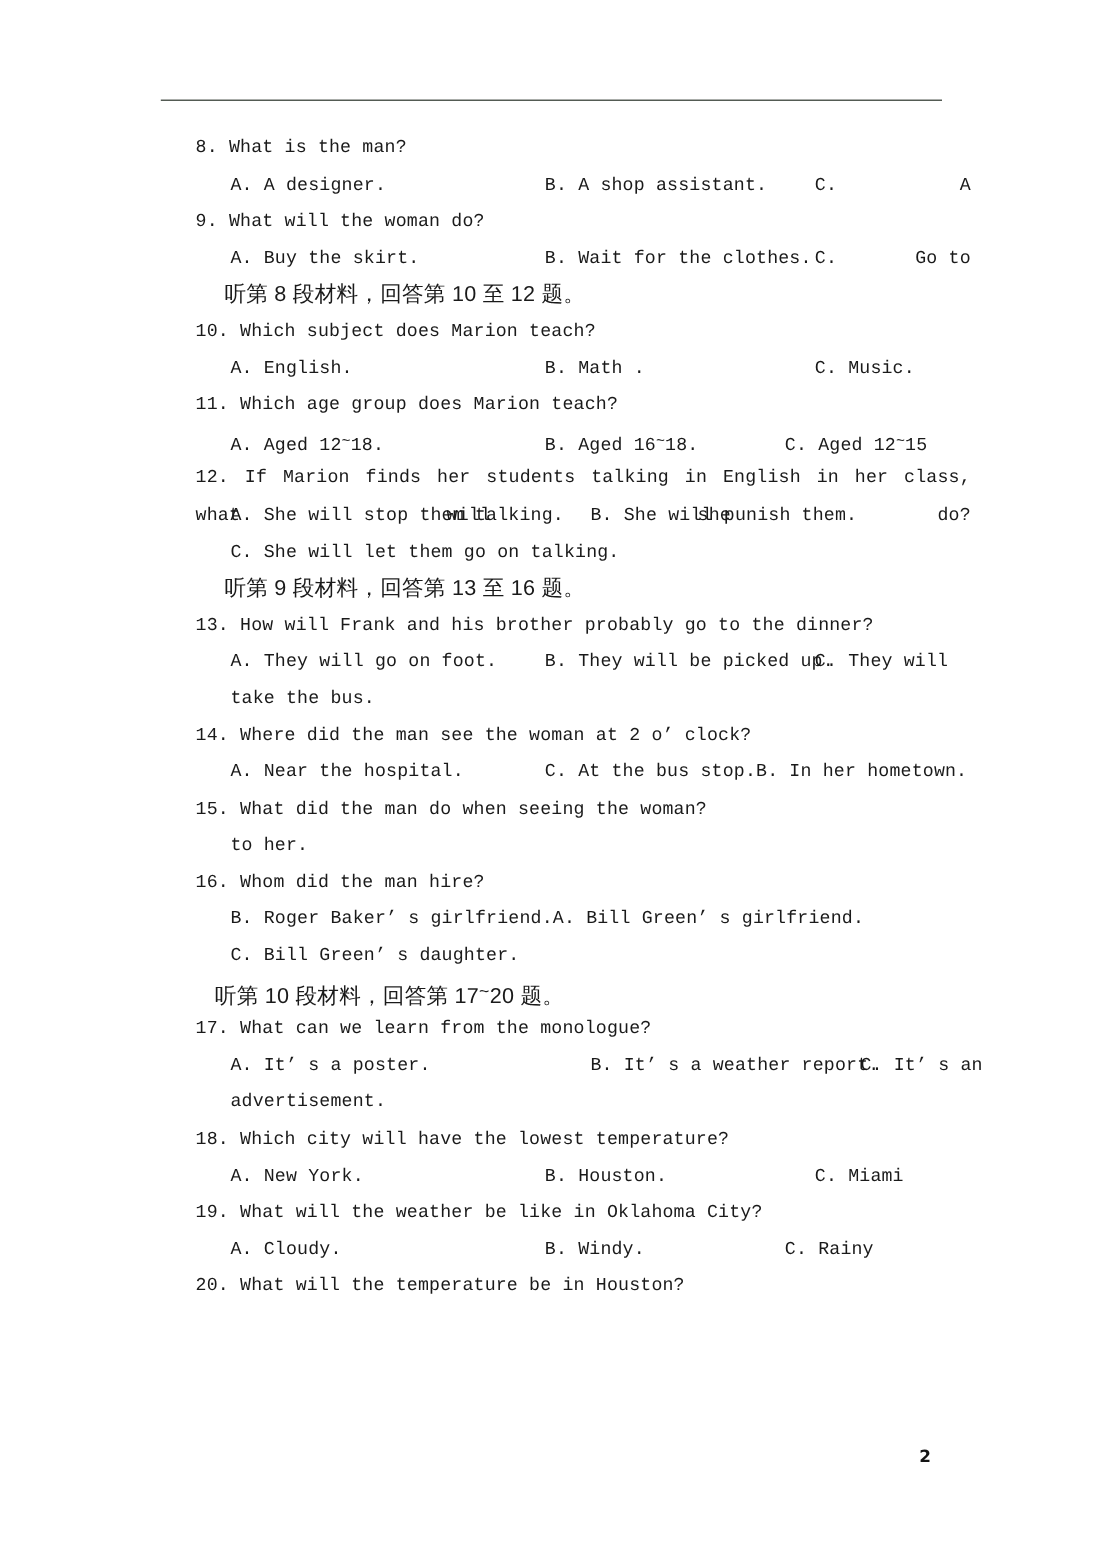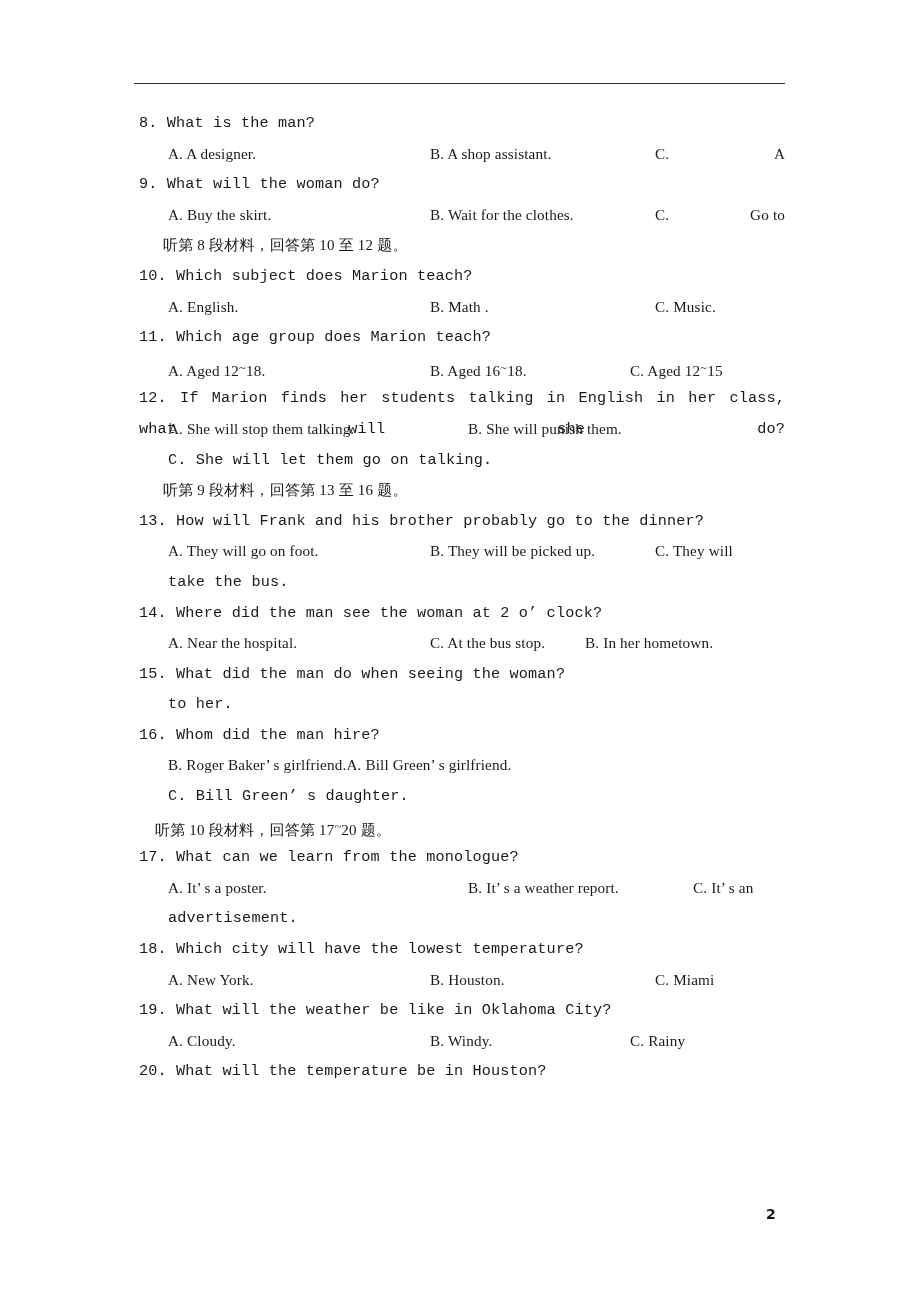--- a/index.html
+++ b/index.html
@@ -42,20 +42,21 @@
     width: 646px;
   }
 
   .line {
     height: 30.6px;
     line-height: 30.6px;
     font-size: 15.2px;
     letter-spacing: 0.15px;
     white-space: nowrap;
     position: relative;
+    margin-left: 24px;
   }
 
   
   .q-line {
     padding-left: 0;
   }
 
   
   .opt-line,
   .cont-line {
@@ -64,21 +65,20 @@
 
   
   .optrow {
     display: flex;
     width: 646px;
     padding-left: 29px;
     box-sizing: border-box;
   }
   .optrow > .col {
     white-space: nowrap;
-    font-family: Liberation Serif, serif;
   }
   .optrow > .col-a { width: 262px; flex: 0 0 262px; }
   .optrow > .col-b { width: 225px; flex: 0 0 225px; }
   .optrow > .col-c { flex: 1 1 auto; }
   .optrow.tight > .col-a { width: 262px; flex: 0 0 262px; }
   .optrow.tight > .col-b { width: 200px; flex: 0 0 200px; }
 
   
   .just {
     display: block;
@@ -87,22 +87,22 @@
     white-space: normal;
     width: 646px;
     box-sizing: border-box;
   }
 
   
   .optrow.two > .col-a { width: 300px; flex: 0 0 300px; }
 
   
   .cn-line {
-    font-family: Liberation Serif, serif;
-    font-size: 15px;
+    font-family: Liberation Sans, sans-serif;
+    font-size: 18px;
     letter-spacing: 0.2px;
   }
   .cn-indent-a { padding-left: 24px; }
   .cn-indent-b { padding-left: 16px; }
 
   
   .tilde { vertical-align: 0.32em; font-size: 0.82em; }
 
   
   .page-number {

